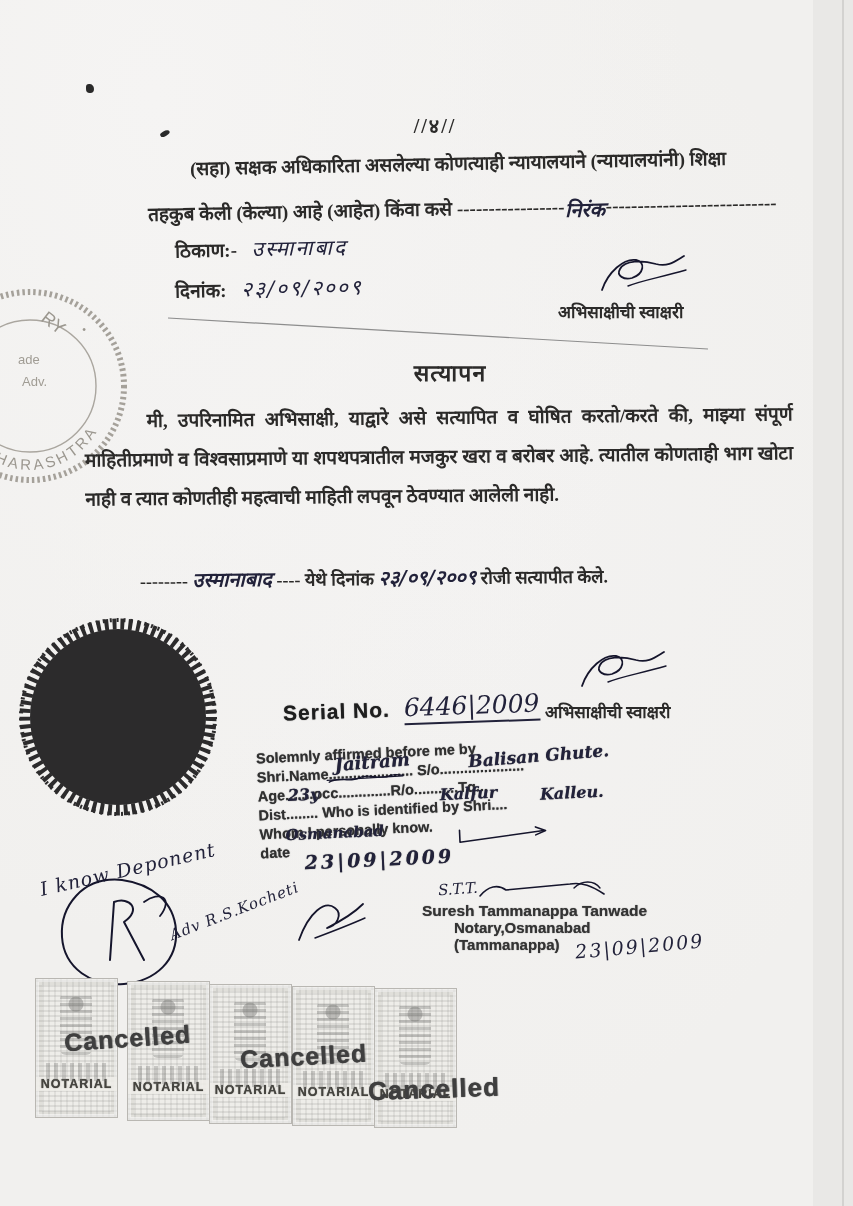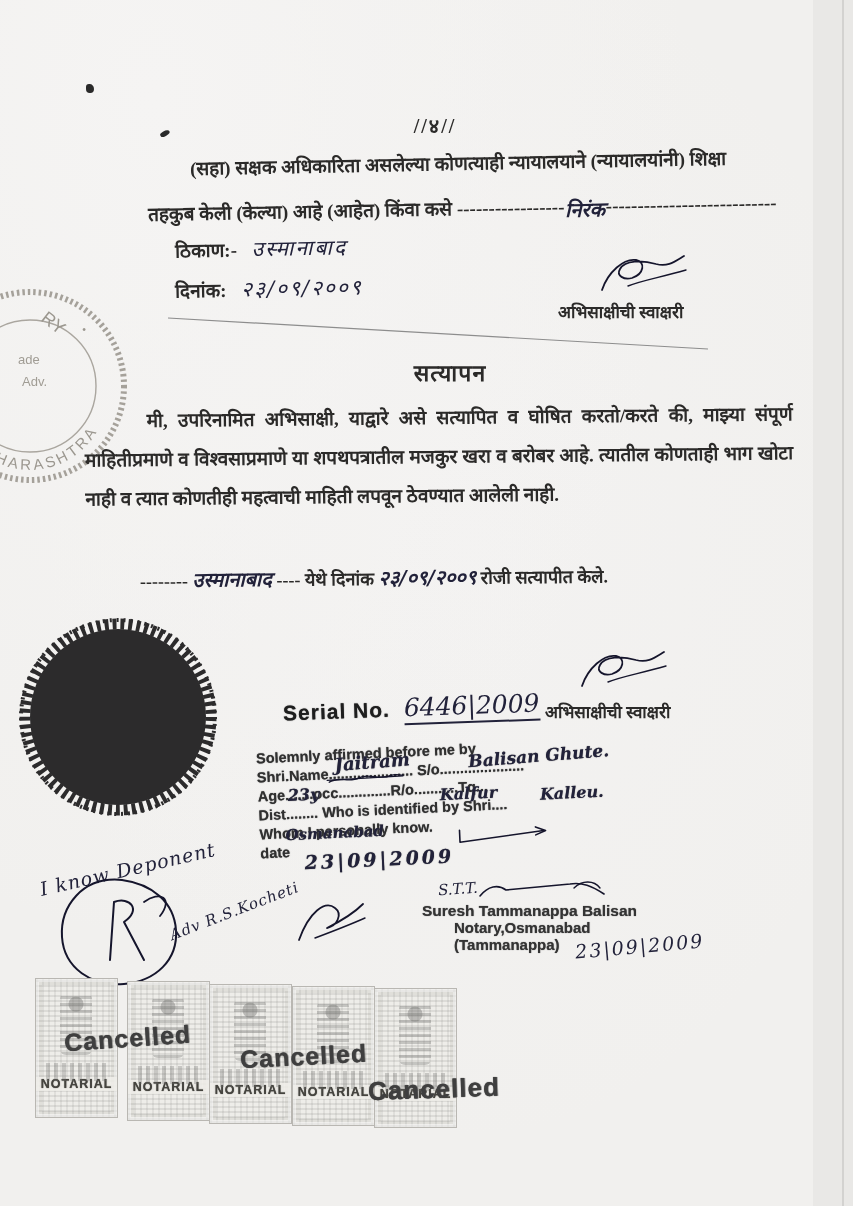--- a/index.html
+++ b/index.html
@@ -198,21 +198,21 @@
     <path class="ink" stroke-width="1.8" d="M4,42 C14,14 30,2 40,10 C48,16 42,28 32,30 C44,24 58,16 68,6"></path>
     <path class="ink" stroke-width="1.4" d="M20,40 C36,34 52,28 70,20"></path>
   </svg>
 
   <div class="abs sig-initials hw">S.T.T.</div>
   <svg style="left:478px;top:878px;" width="130" height="26" viewBox="0 0 130 26">
     <path class="ink" stroke-width="1.6" d="M2,18 C10,8 20,6 28,12 L92,6 C104,4 114,8 126,16"></path>
     <path class="ink" stroke-width="1.4" d="M96,10 C104,2 116,2 122,10"></path>
   </svg>
   <div class="abs notary stampink">
-    <div class="n1">Suresh Tammanappa Balisan</div>
+    <div class="n1">Suresh Tammanappa Tanwade</div>
     <div class="n2">Notary,Osmanabad</div>
     <div class="n3">(Tammanappa)</div>
   </div>
   <div class="abs notary-date hw">23|09|2009</div>
 
   <div class="rev" style="left:35px;top:978px;">
     <div class="notarial stampink">NOTARIAL</div>
   </div>
   <div class="rev" style="left:127px;top:981px;">
     <div class="notarial stampink">NOTARIAL</div>

